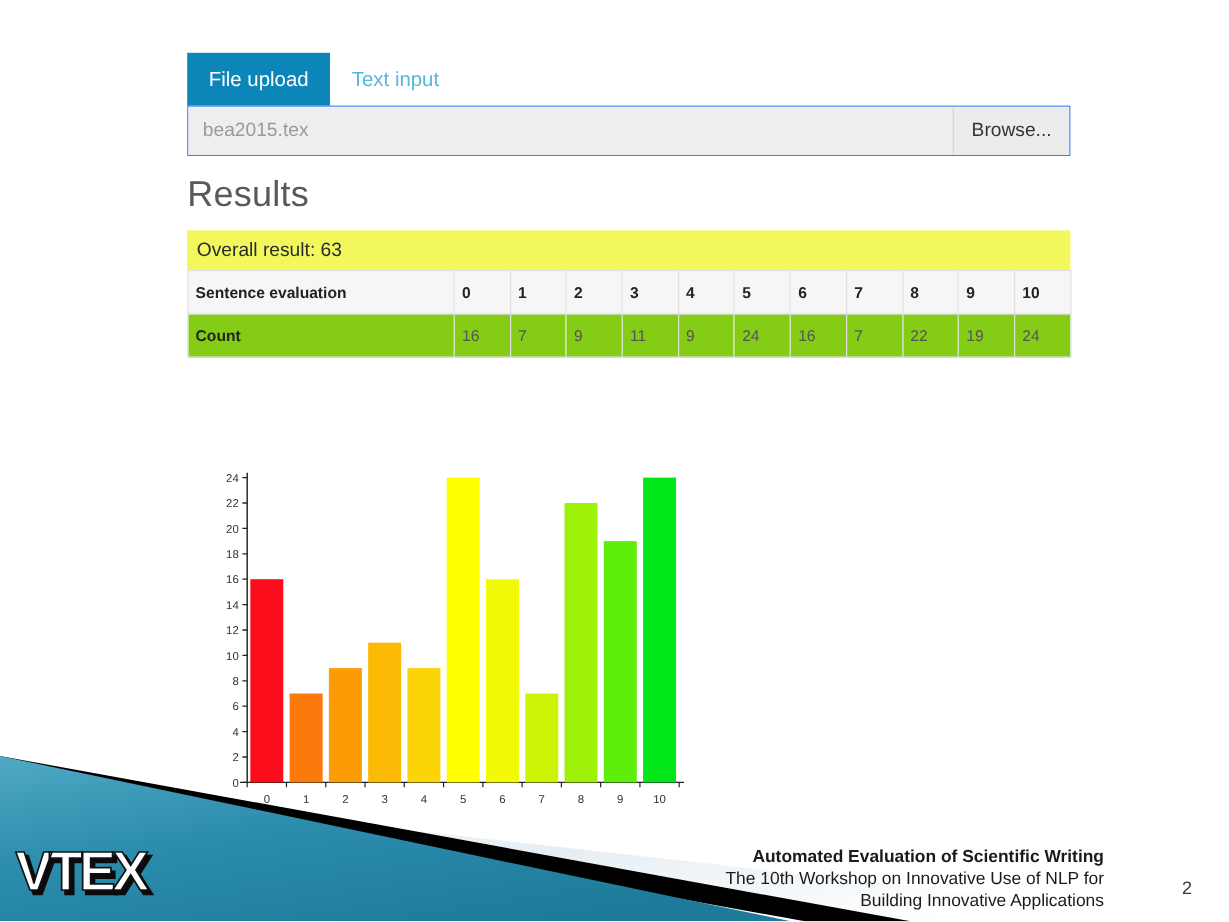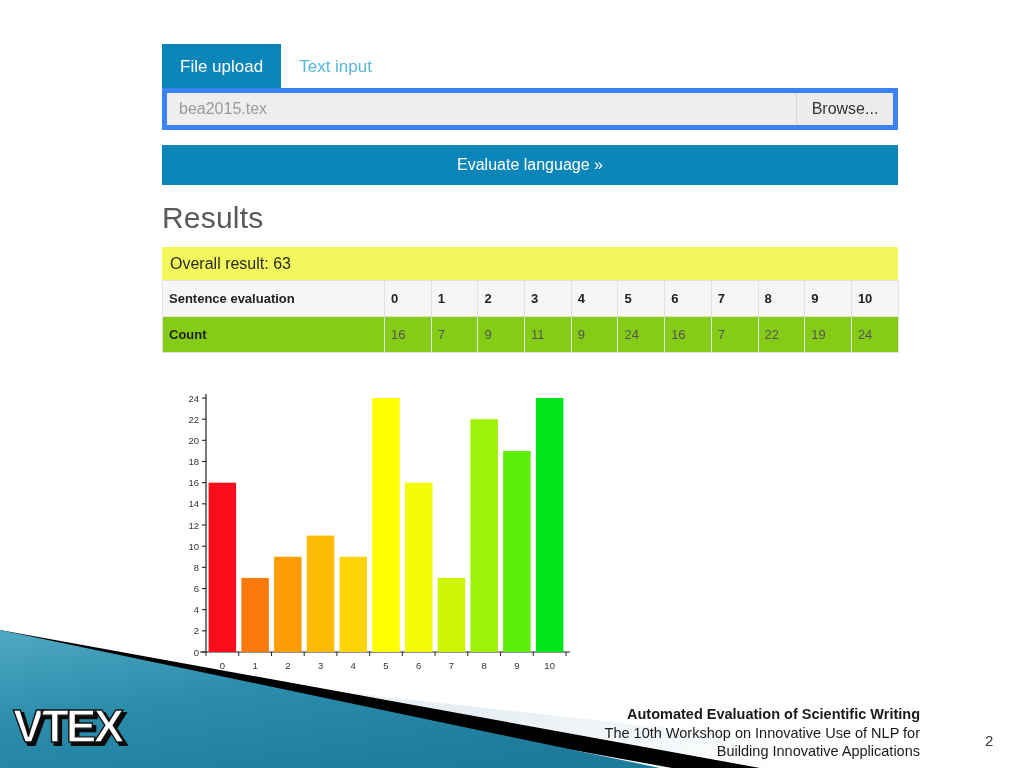--- a/index.html
+++ b/index.html
@@ -19,21 +19,21 @@
   
   #slide {
     position: absolute;
     inset: 0;
     background: #ffffff;
   }
 
   
   #app {
     position: absolute;
-    left: 162px;
+    left: 156px;
     top: 44px;
     width: 736px;
   }
 
   
   .tabs {
     display: flex;
     align-items: flex-end;
     height: 44px;
   }
@@ -52,21 +52,21 @@
   .tab.inactive {
     background: transparent;
     color: #55b7dd;
   }
 
   
   .file-row {
     display: flex;
     height: 42px;
     margin-top: 0px;
-    border: 5px solid #3b82f6;
+    border: 1px solid #3b82f6;
     box-sizing: border-box;
     background: #eeeeee;
   }
   .file-name {
     flex: 1 1 auto;
     display: flex;
     align-items: center;
     padding-left: 12px;
     font-size: 16px;
     color: #9a9a9a;
@@ -232,21 +232,20 @@
     <div class="tabs">
       <div class="tab active">File upload</div>
       <div class="tab inactive">Text input</div>
     </div>
 
     <div class="file-row">
       <div class="file-name" title="bea2015.tex">bea2015.tex</div>
       <div class="browse-btn">Browse...</div>
     </div>
 
-    <div class="eval-btn">Evaluate language »</div>
 
     <div class="results-heading">Results</div>
 
     <div class="overall-bar">Overall result: 63</div>
 
     <table class="results">
       <colgroup>
         <col class="col-label">
         <col class="col-val">
           <col class="col-val">

